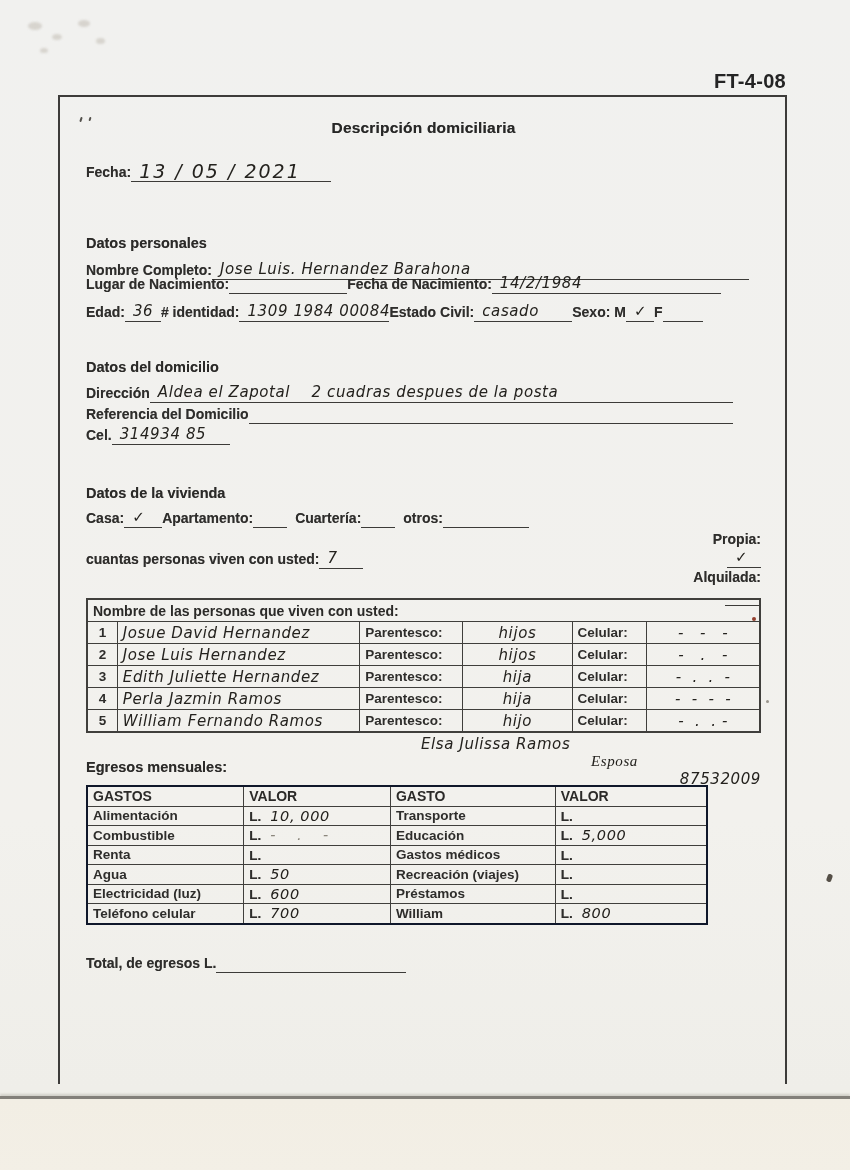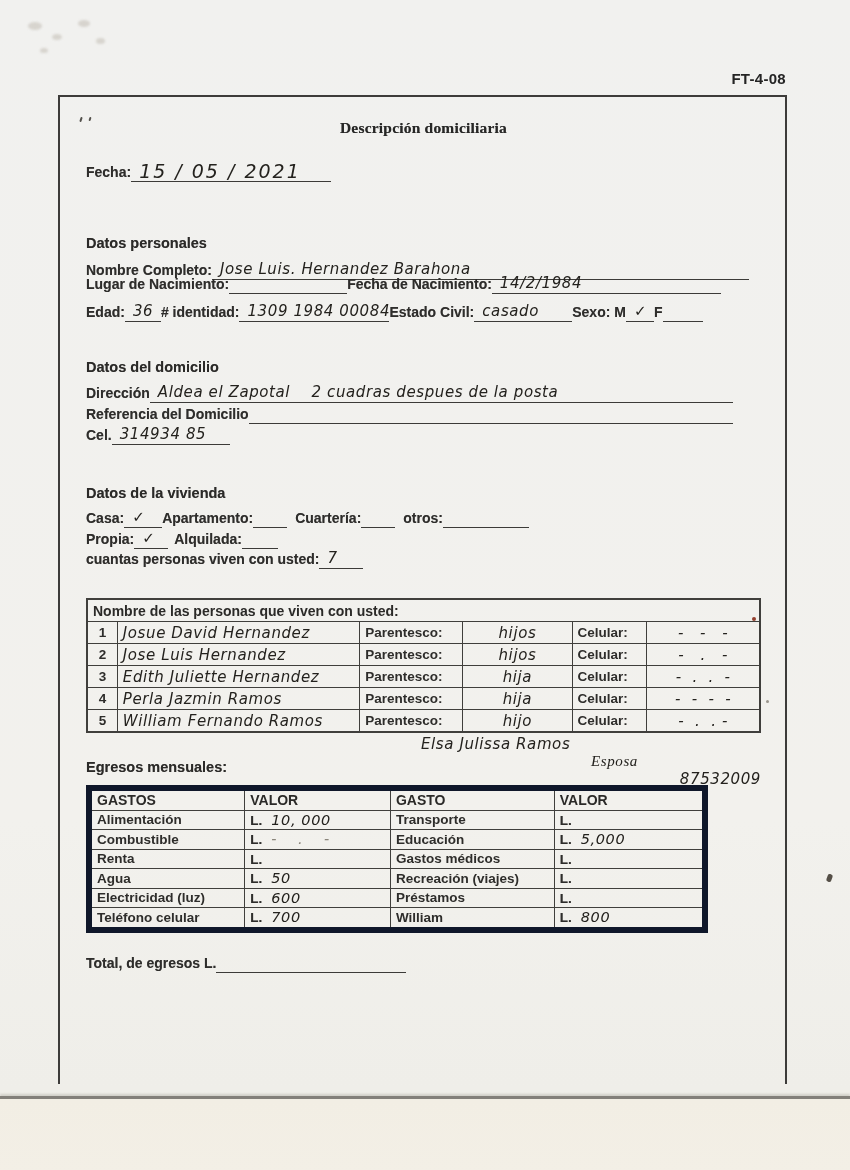--- a/index.html
+++ b/index.html
@@ -9,21 +9,21 @@
     font-family:"Liberation Sans", sans-serif;color:#2e2d2b;
   }
   
   .smudge{position:absolute;background:#d7d4ce;border-radius:50%;filter:blur(1.3px);}
   .speck{position:absolute;border-radius:50%;}
   .bottom-strip{
     position:absolute;left:0;top:1096px;width:850px;height:74px;
     background:linear-gradient(180deg,#f2eee4 0%,#f3efe6 100%);
     border-top:3px solid #83807a;box-shadow:0 -2px 2px rgba(120,115,105,.25);
   }
-  .form-code{position:absolute;top:70px;right:64px;font-weight:bold;font-size:15px;color:#242424;letter-spacing:.3px;margin-left:47px;}
+  .form-code{position:absolute;top:70px;right:64px;font-weight:bold;font-size:20px;color:#242424;letter-spacing:.3px;margin-left:47px;}
   .form-box{
     position:absolute;left:58px;top:95px;width:729px;height:989px;box-sizing:border-box;
     border:2px solid #3d3c3a;border-bottom:none;
   }
   .abs{position:absolute;left:26px;right:24px;}
   .tickmarks{position:absolute;left:20px;top:20px;width:16px;height:7px;}
   .tickmarks i{position:absolute;top:0;width:2px;height:5px;background:#55524d;transform:rotate(18deg);border-radius:1px;}
   .tickmarks i.t2{left:9px;height:4px;}
   .title{top:20px;text-align:center;font-weight:bold;font-size:15.5px;color:#272726;letter-spacing:.2px;text-shadow:0 0 .5px rgba(40,40,40,.55);}
   .heading{font-weight:bold;font-size:14.5px;color:#2b2a28;text-shadow:0 0 .4px rgba(40,40,40,.5);}
@@ -40,21 +40,21 @@
   .ptable{width:675px;border:2px solid #403f3c;padding-left:16px;}
   .ptable th,.ptable td{border:1.6px solid #403f3c;padding:0 5px;height:21px;overflow:hidden;}
   .ptable th{text-align:left;font-size:14px;color:#2b2a28;}
   .ptable .c-num{text-align:center;font-weight:bold;font-size:13.5px;padding:0 2px;}
   .ptable .c-plbl,.ptable .c-clbl{font-weight:bold;font-size:13.5px;}
   .ptable td.hw-cell{text-align:center;}
   .extra-row{display:flex;align-items:flex-end;flex-direction:column;}
   .extra-row .s1{margin-left:20px;width:340px;}
   .extra-row .s2{width:170px;font-family:Liberation Serif, serif;}
   
-  .etable{width:622px;border:6px solid #0f172a;}
+  .etable{width:622px;border:2px solid #0f172a;}
   .etable th,.etable td{border:1.6px solid #403f3c;padding:0 5px;height:18.5px;overflow:hidden;}
   .etable th{text-align:left;font-size:14px;color:#2b2a28;}
   .etable td.gname{font-weight:bold;font-size:13.5px;}
   .etable td .cur{font-weight:bold;font-size:13.5px;text-shadow:0 0 .4px rgba(40,40,40,.45);}
   .etable td.valcell{white-space:nowrap;}
   .etable td.valcell .hw{margin-left:9px;font-size:14.5px;}
 </style>
 </head>
 <body>
 
@@ -66,25 +66,25 @@
 
 <div class="form-code">FT-4-08</div>
 
 <div class="form-box">
 
   <div class="tickmarks">
       <i class="t1"></i>
       <i class="t2"></i>
     </div>
 
-  <div class="abs title" style="top:22px;font-family:Liberation Serif, serif;">Descripción domiciliaria</div>
+  <div class="abs title" style="top:22px;">Descripción domiciliaria</div>
 
   <div class="abs line" style="top:66px;">
     <span class="lbl">Fecha:</span>
-    <span class="fill hw big" style="width:200px;">15 / 05 / 2021</span>
+    <span class="fill hw big" style="width:200px;">13 / 05 / 2021</span>
   </div>
 
   <div class="abs line" style="top:164px;">
     <span class="lbl">Nombre Completo:</span>
     <span class="fill grow hw" style="margin-right:12px;">Jose Luis. Hernandez Barahona</span>
   </div>
 
   <div class="abs heading" style="top:138px;">Datos personales</div>
 
   <div class="abs line" style="top:178px;">
@@ -130,21 +130,21 @@
     <span class="lbl">Casa:</span>
     <span class="fill hw" style="width:38px;">✓</span>
     <span class="lbl">Apartamento:</span>
     <span class="fill hw" style="width:34px;"></span>
     <span class="lbl" style="margin-left:8px;">Cuartería:</span>
     <span class="fill hw" style="width:34px;"></span>
     <span class="lbl" style="margin-left:8px;">otros:</span>
     <span class="fill hw" style="width:86px;"></span>
   </div>
 
-  <div class="abs line" style="top:433px;">
+  <div class="abs line" style="top:433px;flex-direction:column;">
     <span class="lbl">Propia:</span>
     <span class="fill hw" style="width:34px;">✓</span>
     <span class="lbl" style="margin-left:6px;">Alquilada:</span>
     <span class="fill hw" style="width:36px;"></span>
   </div>
 
   <div class="abs line" style="top:453px;">
     <span class="lbl">cuantas personas viven con usted:</span>
     <span class="fill hw" style="width:44px;">7</span>
   </div>

